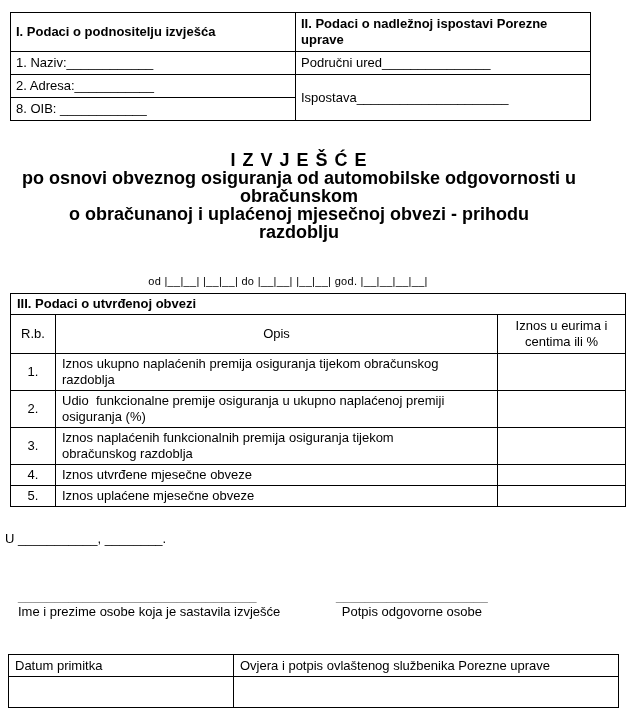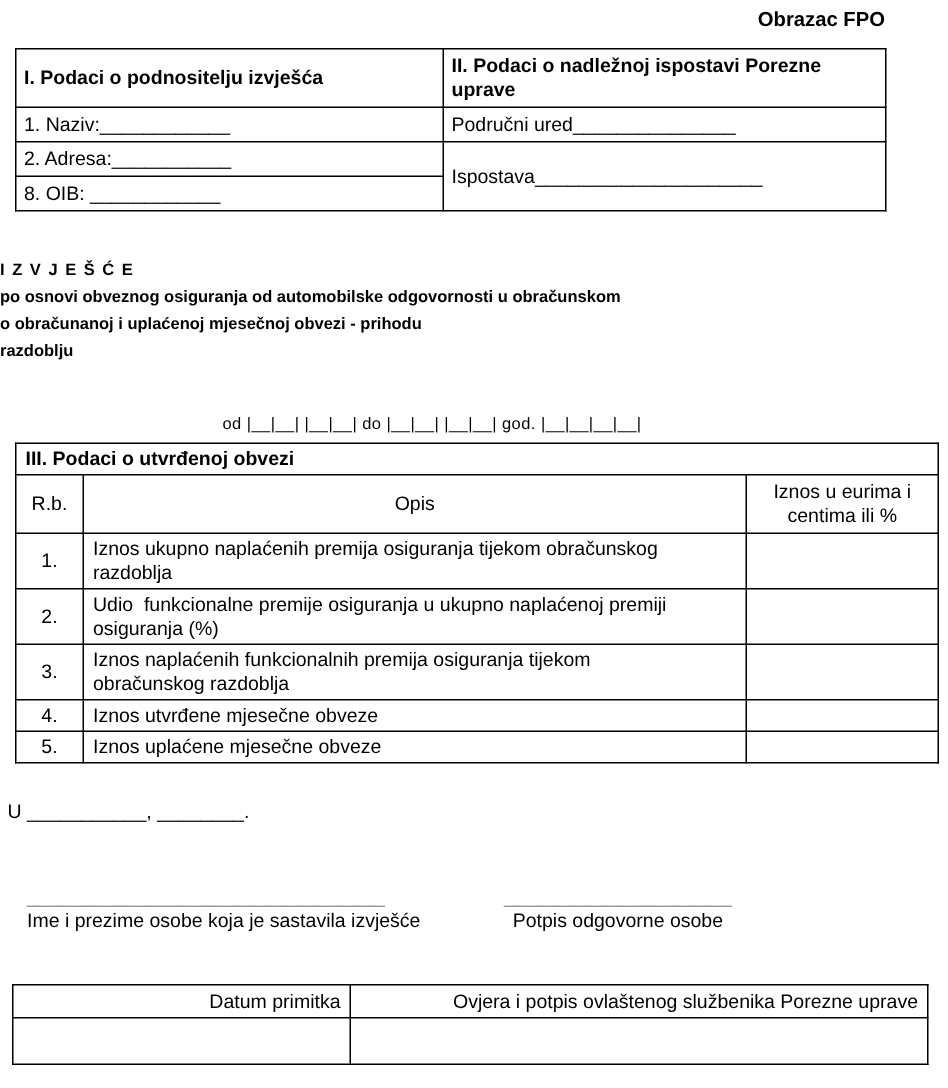--- a/index.html
+++ b/index.html
@@ -19,22 +19,22 @@
   td { border: 1px solid #000; }
 
   
   .t1 { margin: 12px 0 0 10px; width: 580px; }
   .t1 td { padding: 3px 5px; line-height: 16px; vertical-align: middle; }
   .t1 .hdr { font-weight: bold; }
   .t1 .hdr-right { vertical-align: middle; }
 
   
   .title-block {
-    margin-top: 30px; padding-right: 34px;
-    font-weight: bold; font-size: 11px; line-height: 18px;
+    margin-top: 30px; text-align: center; padding-right: 34px;
+    font-weight: bold; font-size: 18px; line-height: 18px;
   }
   .title-spaced { letter-spacing: 1px; }
 
   
   .period {
     margin-top: 34px; text-align: center; padding-right: 56px;
     font-size: 11px; letter-spacing: 0.3px; white-space: pre;
   }
 
   
@@ -49,29 +49,28 @@
 
   
   .sig-row { display: flex; margin-top: 42px; margin-left: 18px; align-items: flex-start; }
   .sig-left { width: 310px; }
   .sig-right { margin-left: 8px; text-align: center; }
   .sig-line { color: #888; line-height: 14px; white-space: pre; }
   .sig-label { line-height: 17px; }
 
   
   .t4 { margin: 34px 0 0 8px; width: 610px; }
-  .t4 td { padding: 2px 6px; text-align: right; line-height: 17px; vertical-align: top; }
+  .t4 td { padding: 2px 6px; text-align: left; line-height: 17px; vertical-align: top; }
   .t4 .rc-empty td { height: 26px; }
 </style>
 </head>
 <body>
 
 <div class="page">
 
-  <div class="form-code">Obrazac FPO</div>
 
   <table class="t1">
     <colgroup>
         <col style="width:285px">
         <col style="width:295px">
       </colgroup>
     <tbody>
         <tr>
       <td class="hdr">I. Podaci o podnositelju izvješća</td>
       <td class="hdr hdr-right">II. Podaci o nadležnoj ispostavi Porezne uprave</td>

